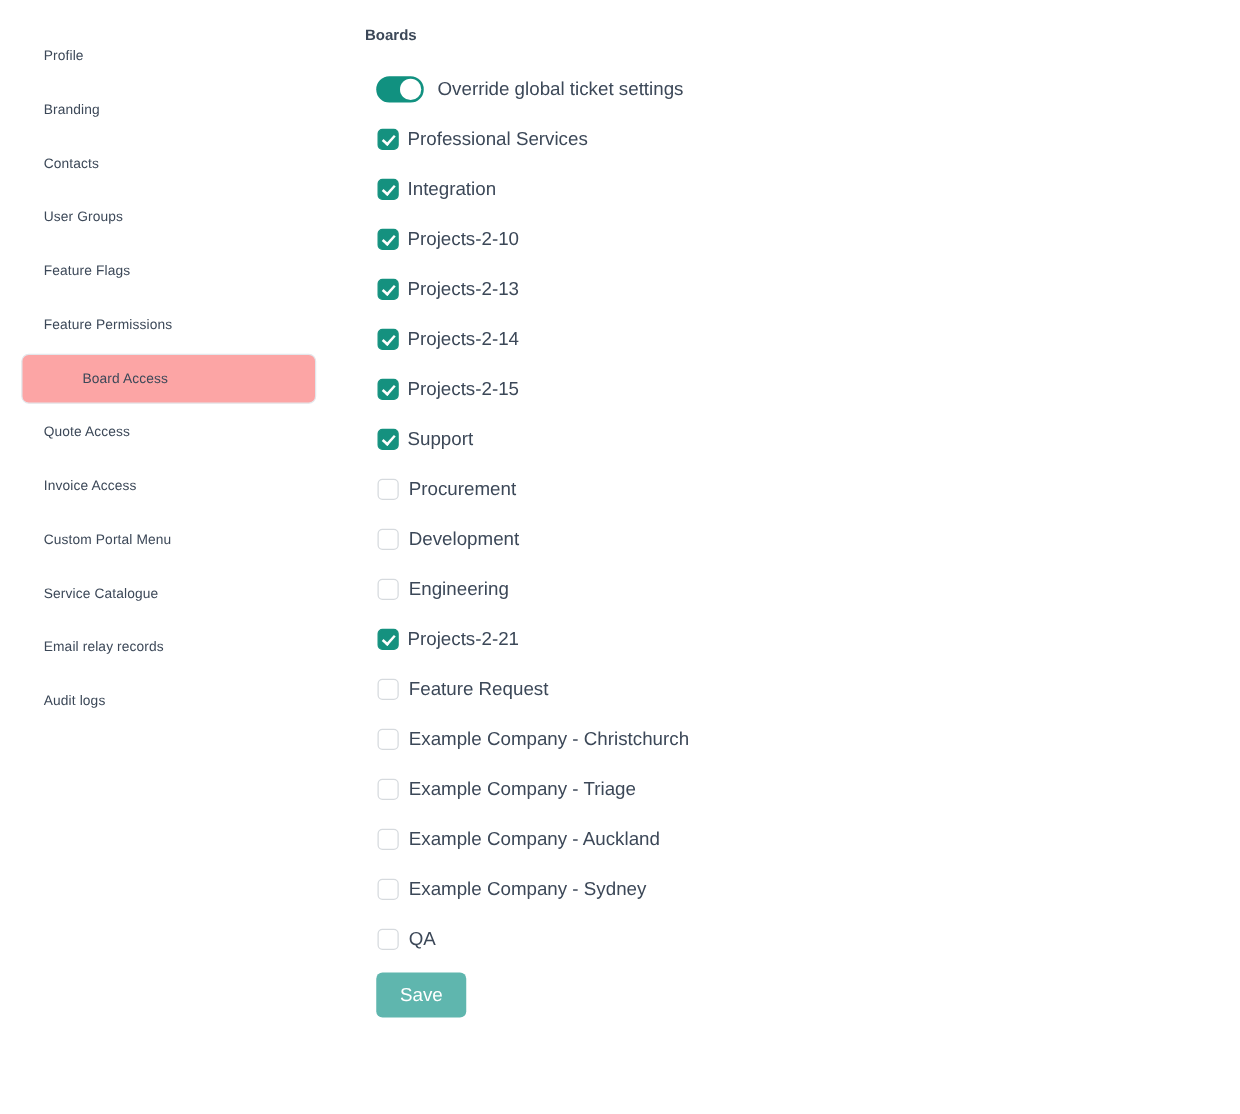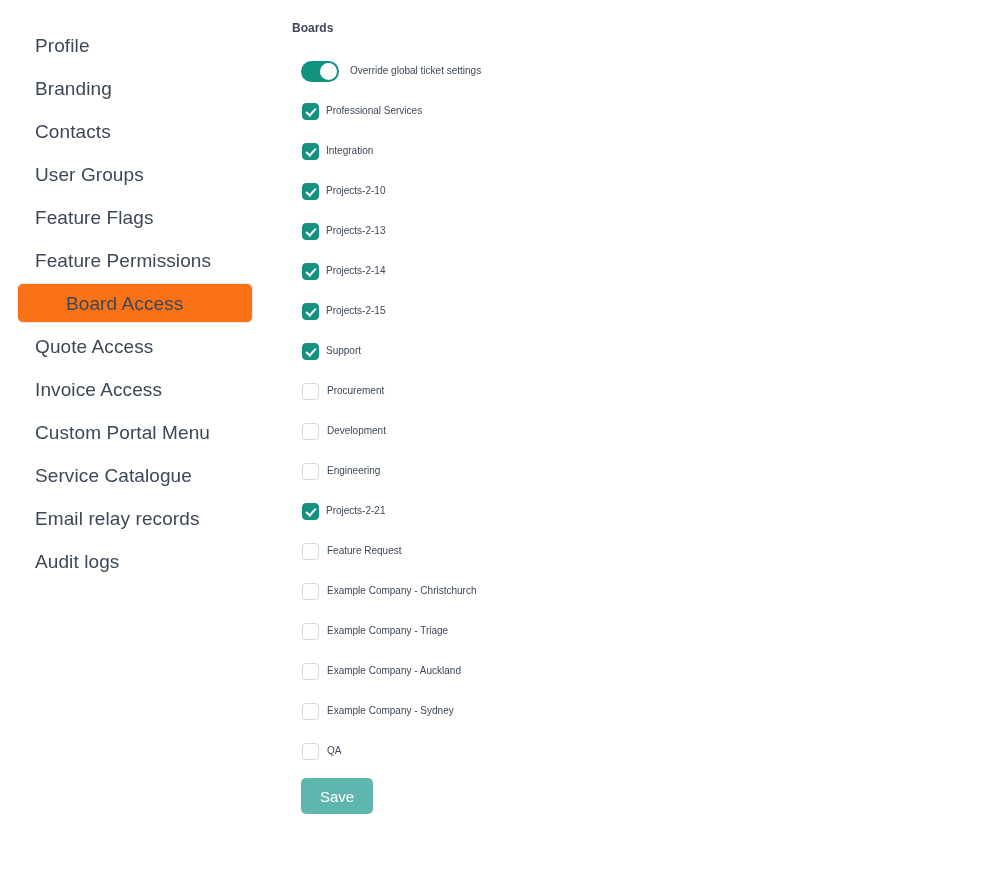--- a/index.html
+++ b/index.html
@@ -35,27 +35,27 @@
     margin: 3px 17px;
     padding: 0 17px;
     display: flex;
     align-items: center;
     border-radius: 6px;
     border: 1px solid transparent;
     box-sizing: border-box;
     cursor: pointer;
   }
   .nav-item .nav-label {
-    font-size: 19px;
+    font-size: 11px;
     color: #3c4858;
     letter-spacing: 0.1px;
     line-height: 1;
   }
   .nav-item.selected {
-    background: #f97316;
+    background: #fca5a5;
     border: 1px solid #e3e7eb;
     padding-left: 48px;
   }
 
   
   .main {
     position: absolute;
     left: 292px;
     top: 0;
     width: 700px;
@@ -88,21 +88,21 @@
     margin-top: 16px;
     padding-left: 9px;
   }
   .opt-row {
     height: 40px;
     display: flex;
     align-items: center;
     cursor: pointer;
   }
   .opt-label {
-    font-size: 10px;
+    font-size: 15px;
     color: #3c4858;
     line-height: 1;
   }
 
   
   .toggle {
     width: 38px;
     height: 21px;
     border-radius: 11px;
     background: #cfd4da;

